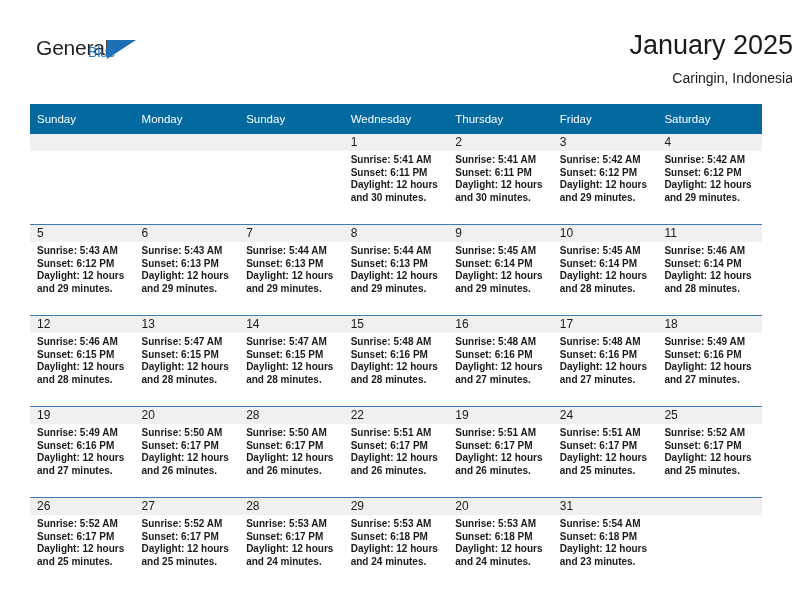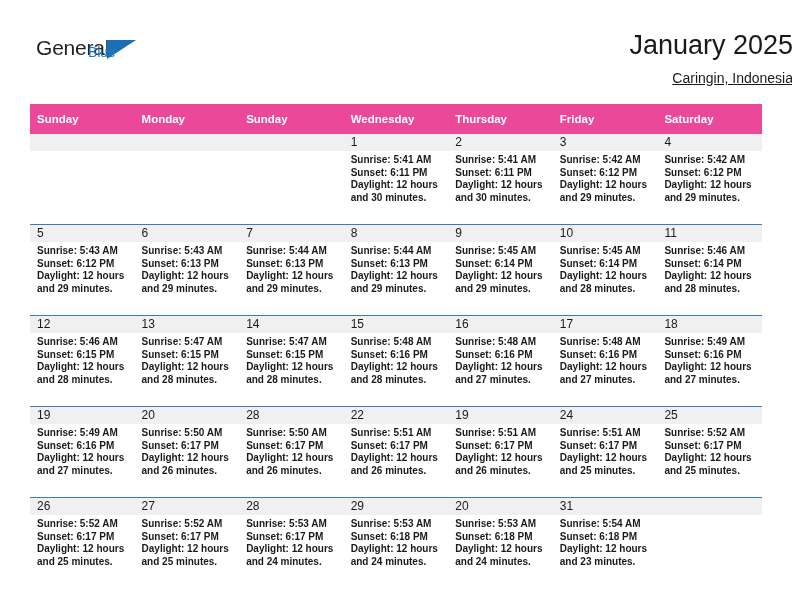--- a/index.html
+++ b/index.html
@@ -77,37 +77,36 @@
     color: #1a1a1a;
     line-height: 34px;
     white-space: nowrap;
   }
   .cal-subtitle {
     font-size: 14px;
     color: #1a1a1a;
     line-height: 20px;
     margin-top: 6px;
     white-space: nowrap;
-    text-decoration: underline;
   }
 
   
   .calendar {
     position: absolute;
     left: 30px;
     top: 104px;
     width: 732px;
     border-collapse: collapse;
     table-layout: fixed;
   }
   .calendar th {
-    background: #ec4899;
+    background: #0369a1;
     color: #ffffff;
     font-size: 11.5px;
-    font-weight: bold;
+    font-weight: normal;
     text-align: left;
     padding: 5px 0 5px 7px;
     height: 20px;
     border: none;
   }
   .calendar td {
     vertical-align: top;
     padding: 0;
     border: none;
     border-top: 1px solid #3a7cba;

